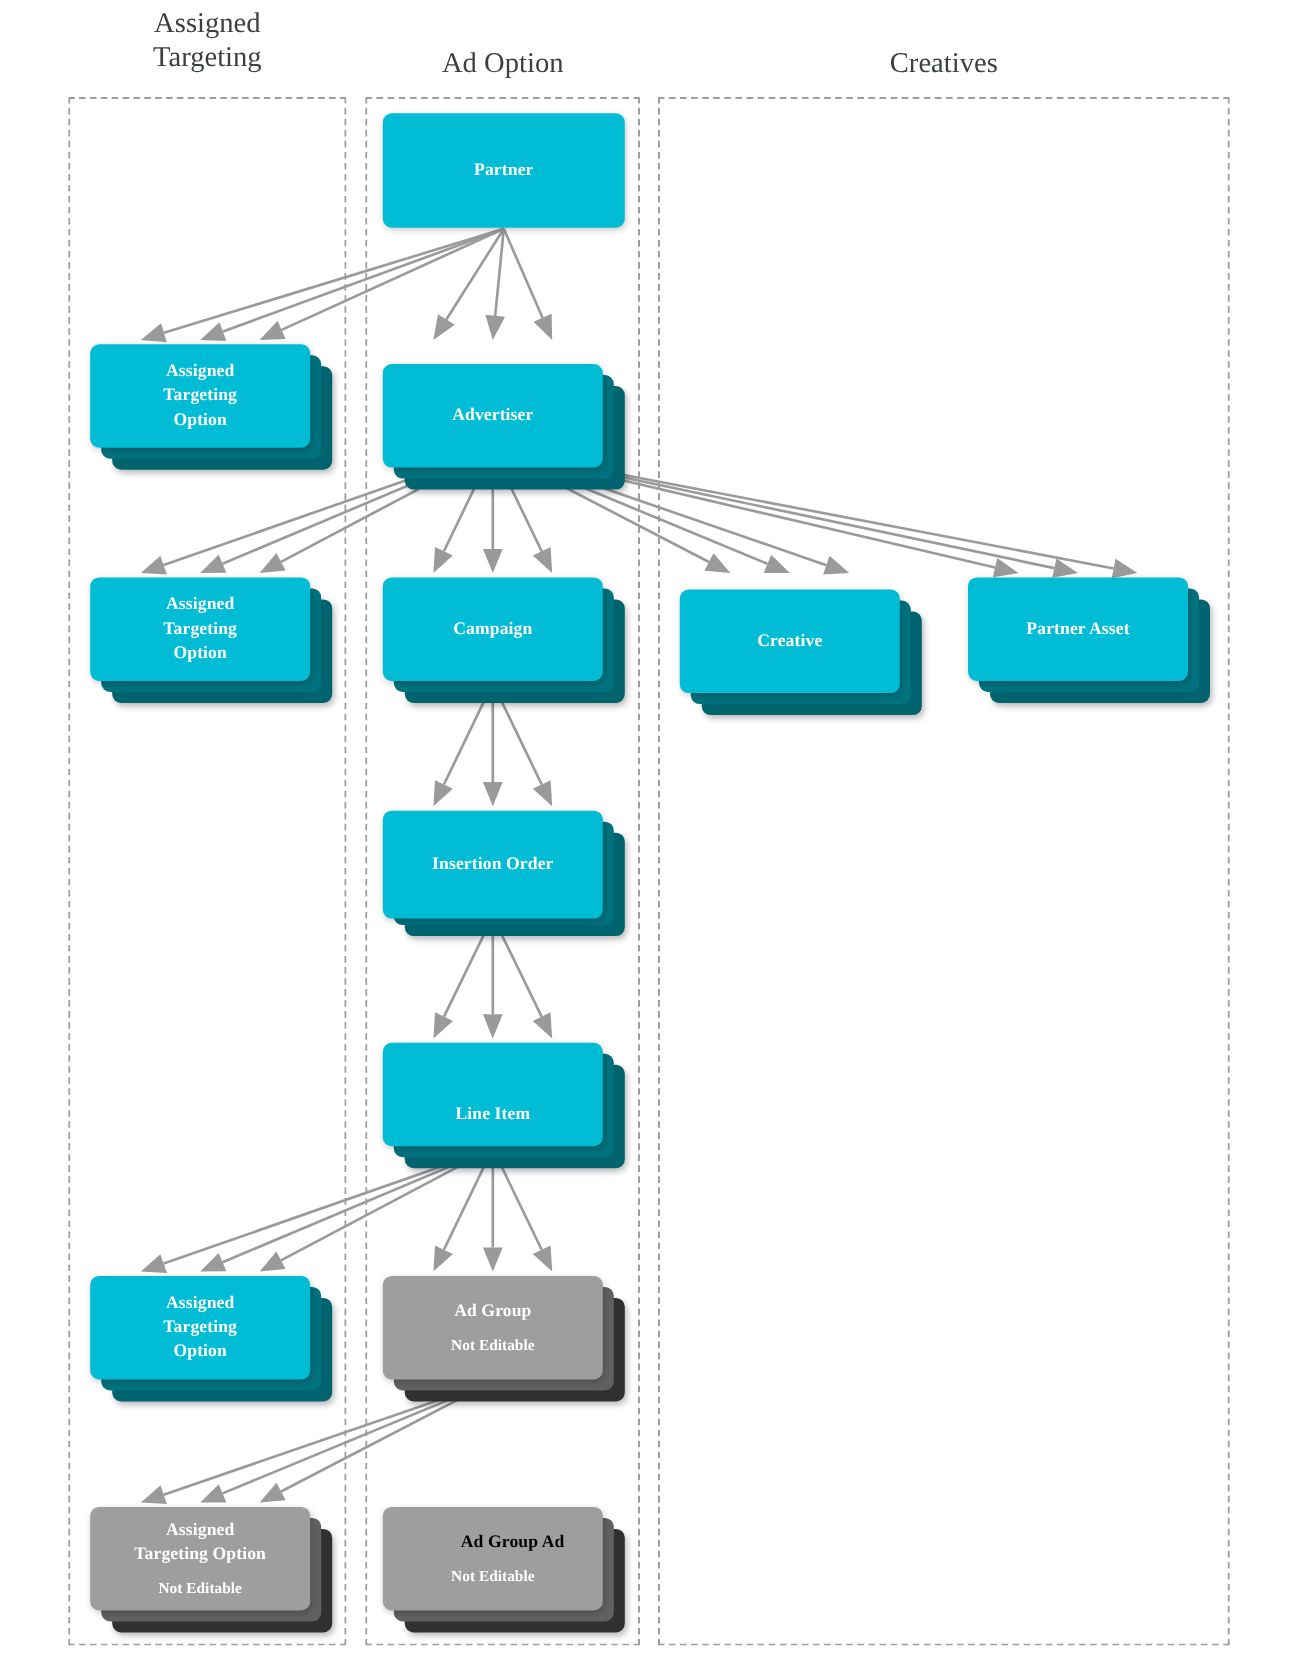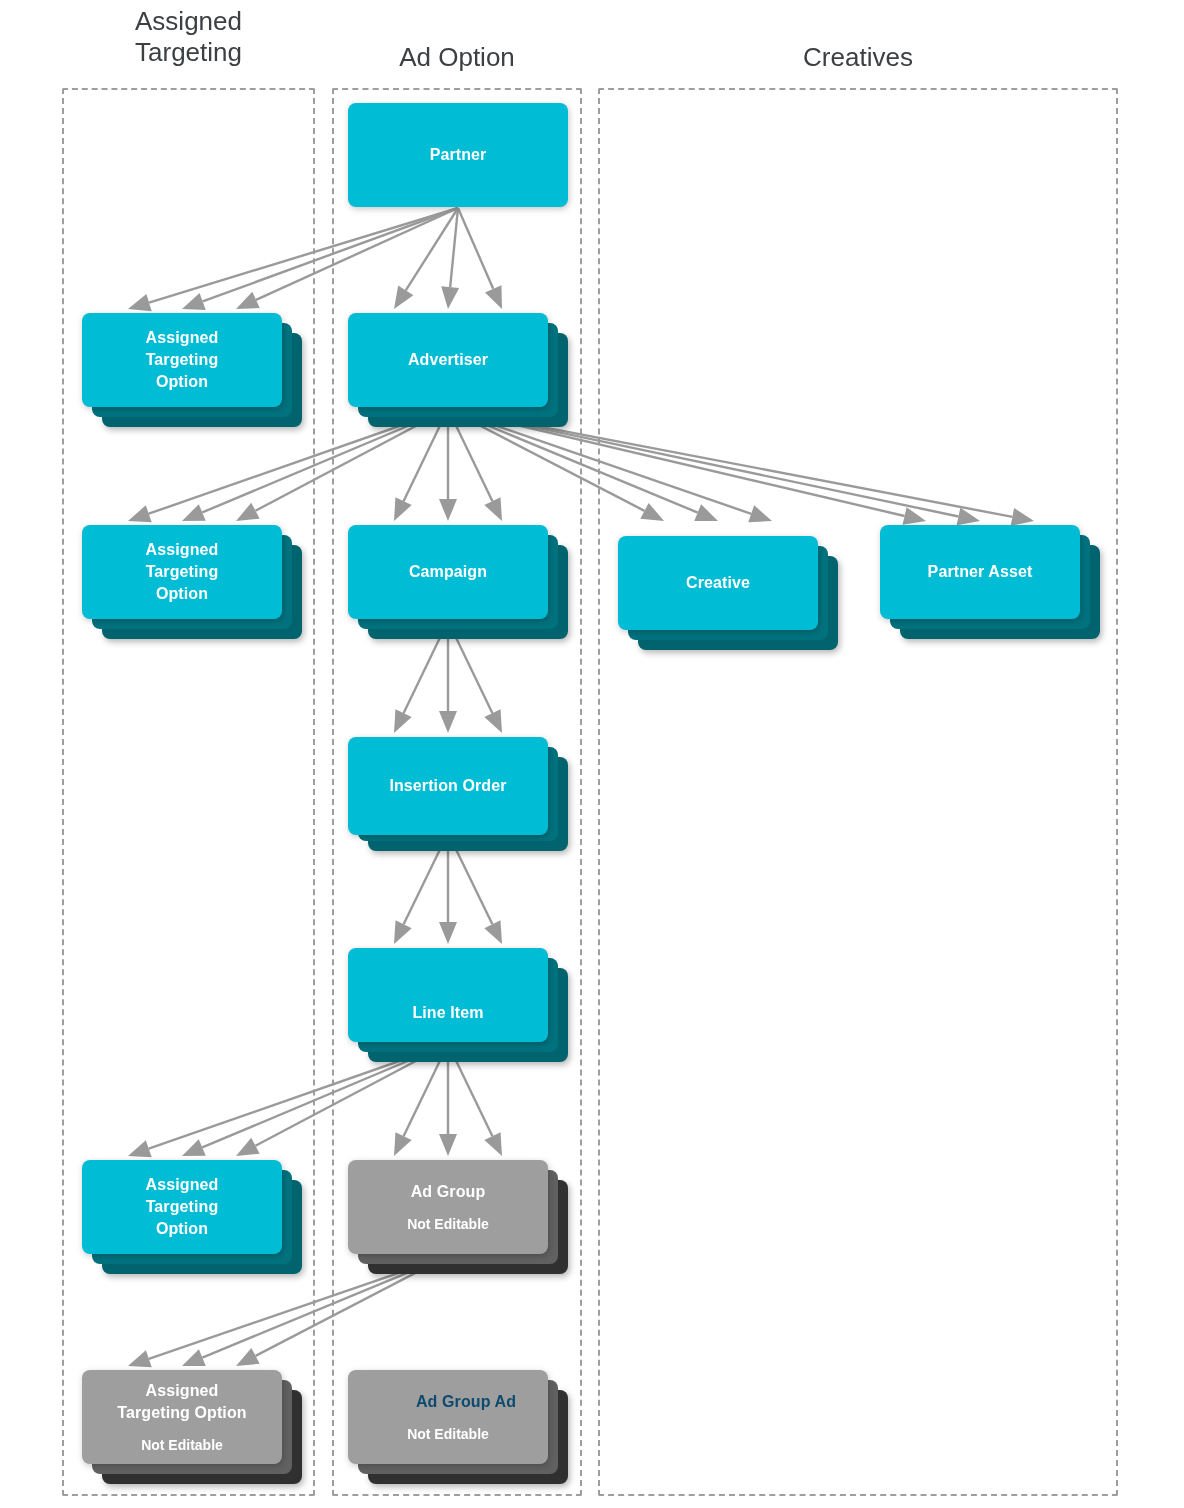--- a/index.html
+++ b/index.html
@@ -6,21 +6,21 @@
   html, body {
     margin: 0;
     padding: 0;
     background: #ffffff;
   }
   #canvas {
     position: relative;
     width: 1184px;
     height: 1508px;
     background: #ffffff;
-    font-family: Liberation Sans, sans-serif;
+    font-family: Liberation Serif, serif;
     overflow: hidden;
   }
 
   
   .col-header {
     position: absolute;
     text-align: center;
     color: #3c4043;
     font-size: 26px;
     line-height: 1.18;
@@ -186,21 +186,21 @@
       </div>
       <div class="node" style="left: 82px; top: 313px; width: 200px; height: 94px;">
         <div class="layer back2" style="left: 20px; top: 20px; width: 200px; height: 94px; background: rgb(0, 99, 110);"></div>
         <div class="layer" style="left: 10px; top: 10px; width: 200px; height: 94px; background: rgb(0, 114, 126);"></div>
         <div class="card t-front" style="width: 200px; height: 94px; background: rgb(0, 188, 212);">
           <div class="node-label" style="color: rgb(255, 255, 255);">Assigned
 Targeting
 Option</div>
         </div>
       </div>
-      <div class="node" style="left: 348px; top: 313px; width: 200px; height: 94px; padding-left: 48px;">
+      <div class="node" style="left: 348px; top: 331px; width: 200px; height: 94px; padding-left: 48px;">
         <div class="layer back2" style="left: 20px; top: 20px; width: 200px; height: 94px; background: rgb(0, 99, 110);"></div>
         <div class="layer" style="left: 10px; top: 10px; width: 200px; height: 94px; background: rgb(0, 114, 126);"></div>
         <div class="card t-front" style="width: 200px; height: 94px; background: rgb(0, 188, 212);">
           <div class="node-label" style="color: rgb(255, 255, 255);">Advertiser</div>
         </div>
       </div>
       <div class="node" style="left: 82px; top: 525px; width: 200px; height: 94px;">
         <div class="layer back2" style="left: 20px; top: 20px; width: 200px; height: 94px; background: rgb(0, 99, 110);"></div>
         <div class="layer" style="left: 10px; top: 10px; width: 200px; height: 94px; background: rgb(0, 114, 126);"></div>
         <div class="card t-front" style="width: 200px; height: 94px; background: rgb(0, 188, 212);">
@@ -267,19 +267,19 @@
         <div class="card g-front" style="width: 200px; height: 94px; background: rgb(158, 158, 158);">
           <div class="node-label" style="color: rgb(255, 255, 255);">Assigned
 Targeting Option</div>
           <div class="node-sub" style="color: rgb(255, 255, 255);">Not Editable</div>
         </div>
       </div>
       <div class="node" style="left: 348px; top: 1370px; width: 200px; height: 94px;">
         <div class="layer back2" style="left: 20px; top: 20px; width: 200px; height: 94px; background: rgb(48, 48, 48);"></div>
         <div class="layer" style="left: 10px; top: 10px; width: 200px; height: 94px; background: rgb(97, 97, 97);"></div>
         <div class="card g-front" style="width: 200px; height: 94px; background: rgb(158, 158, 158);">
-          <div class="node-label" style="color: #0c4a6e; margin-left: 36px;">Ad Group Ad</div>
+          <div class="node-label" style="color: #000000; margin-left: 36px;">Ad Group Ad</div>
           <div class="node-sub" style="color: rgb(255, 255, 255);">Not Editable</div>
         </div>
       </div>
     </div>
 
 </div>
 
 </body></html>

